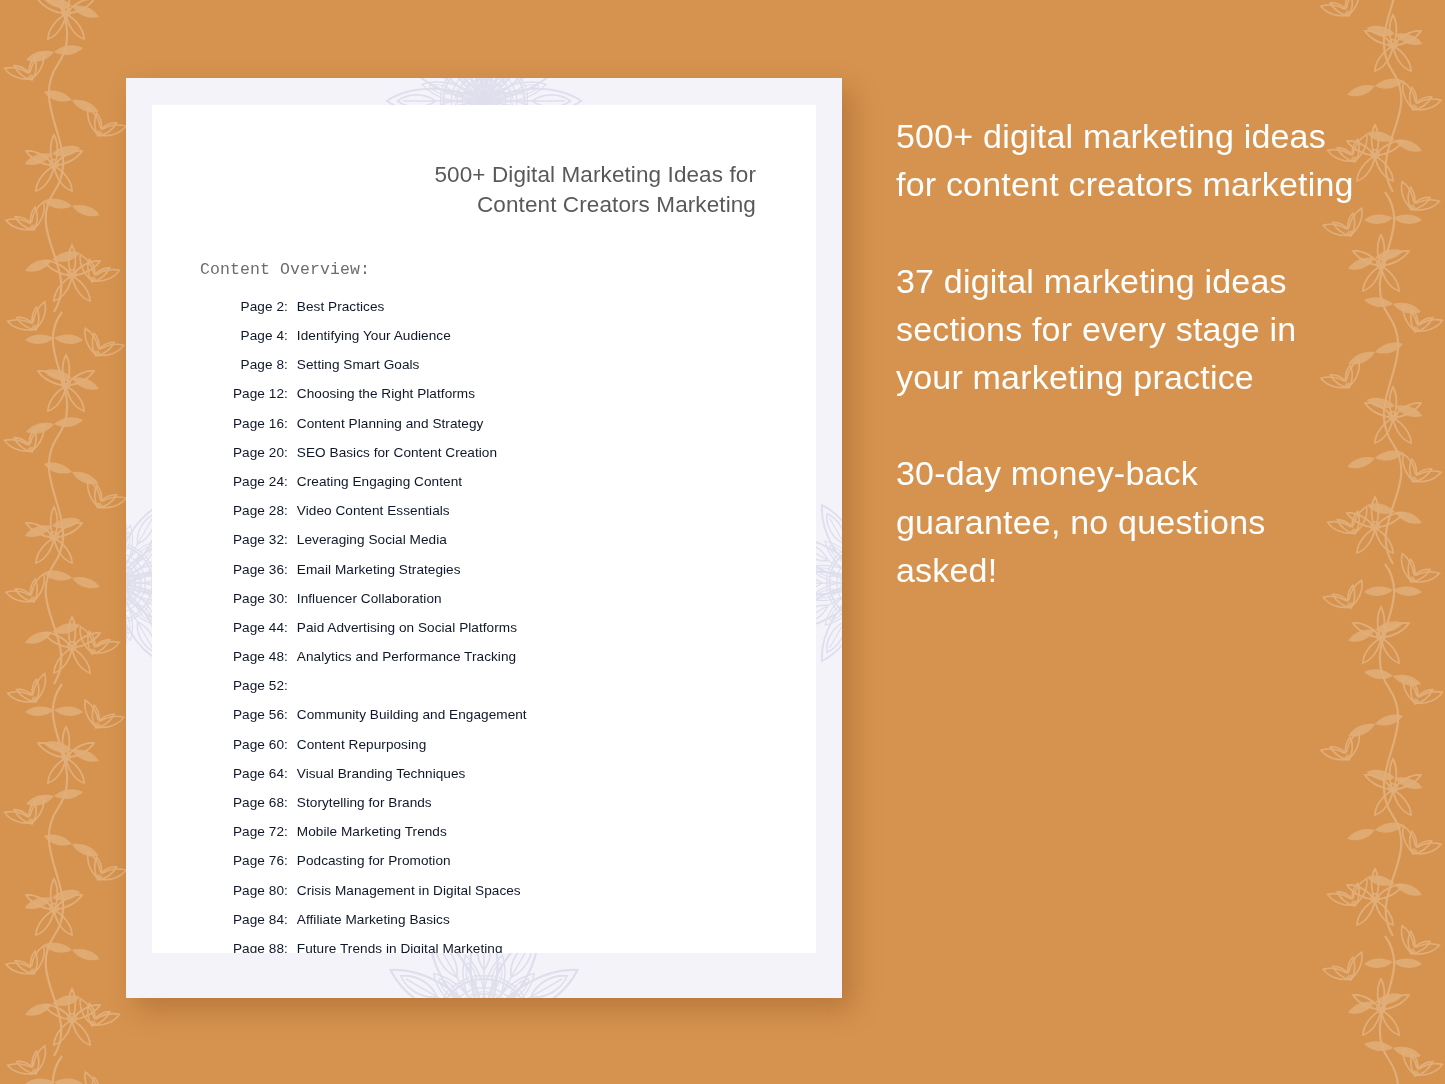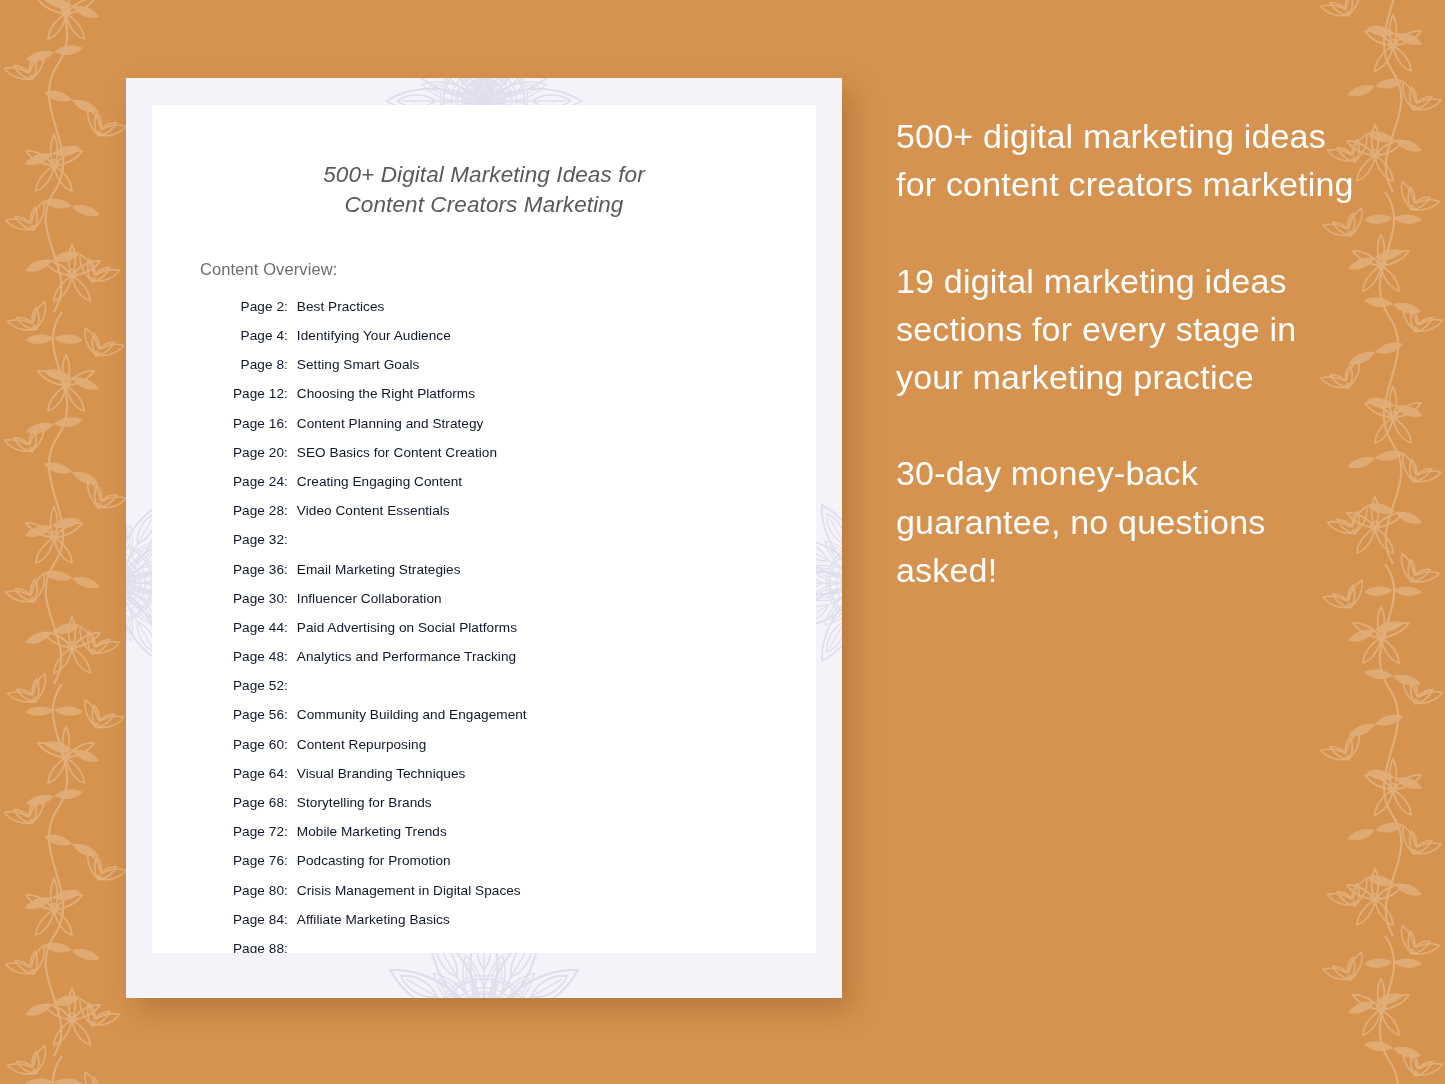--- a/index.html
+++ b/index.html
@@ -61,37 +61,37 @@
     top: 27px;
     width: 664px;
     height: 848px;
     background: #ffffff;
     overflow: hidden;
   }
 
   #doc-title {
     margin: 0;
     padding: 55px 60px 0 60px;
-    text-align: center;
+    text-align: right;
     font-size: 22.5px;
     font-weight: 400;
     line-height: 1.33;
     color: #58595b;
     letter-spacing: 0.1px;
     white-space: pre-line;
-    font-style: italic;
   }
 
   #overview-label {
     margin: 0;
     padding: 40px 0 0 48px;
     font-size: 16.5px;
     font-weight: 400;
     color: #6b6d70;
     letter-spacing: 0.1px;
+    font-family: Liberation Mono, monospace;
   }
 
   #toc {
     margin: 0;
     padding: 20px 0 0 0;
     list-style: none;
   }
   .toc-row {
     display: flex;
     align-items: baseline;
@@ -281,20 +281,21 @@
             <span class="toc-title">Creating Engaging Content</span>
           </li>
           <li class="toc-row">
             <span class="toc-page">Page 28</span>
             <span class="toc-colon">:</span>
             <span class="toc-title">Video Content Essentials</span>
           </li>
           <li class="toc-row">
             <span class="toc-page">Page 32</span>
             <span class="toc-colon">:</span>
+            <span class="toc-title">Leveraging Social Media</span>
           </li>
           <li class="toc-row">
             <span class="toc-page">Page 36</span>
             <span class="toc-colon">:</span>
             <span class="toc-title">Email Marketing Strategies</span>
           </li>
           <li class="toc-row">
             <span class="toc-page">Page 30</span>
             <span class="toc-colon">:</span>
             <span class="toc-title">Influencer Collaboration</span>
@@ -349,24 +350,25 @@
             <span class="toc-title">Crisis Management in Digital Spaces</span>
           </li>
           <li class="toc-row">
             <span class="toc-page">Page 84</span>
             <span class="toc-colon">:</span>
             <span class="toc-title">Affiliate Marketing Basics</span>
           </li>
           <li class="toc-row">
             <span class="toc-page">Page 88</span>
             <span class="toc-colon">:</span>
+            <span class="toc-title">Future Trends in Digital Marketing</span>
           </li>
         </ul>
     </div>
   </div>
 
   <div id="copy">
       <p class="copy-block">500+ digital marketing ideas for content creators marketing</p>
-      <p class="copy-block">19 digital marketing ideas sections for every stage in your marketing practice</p>
+      <p class="copy-block">37 digital marketing ideas sections for every stage in your marketing practice</p>
       <p class="copy-block">30-day money-back guarantee, no questions asked!</p>
     </div>
 
 </div>
 
 </body></html>

